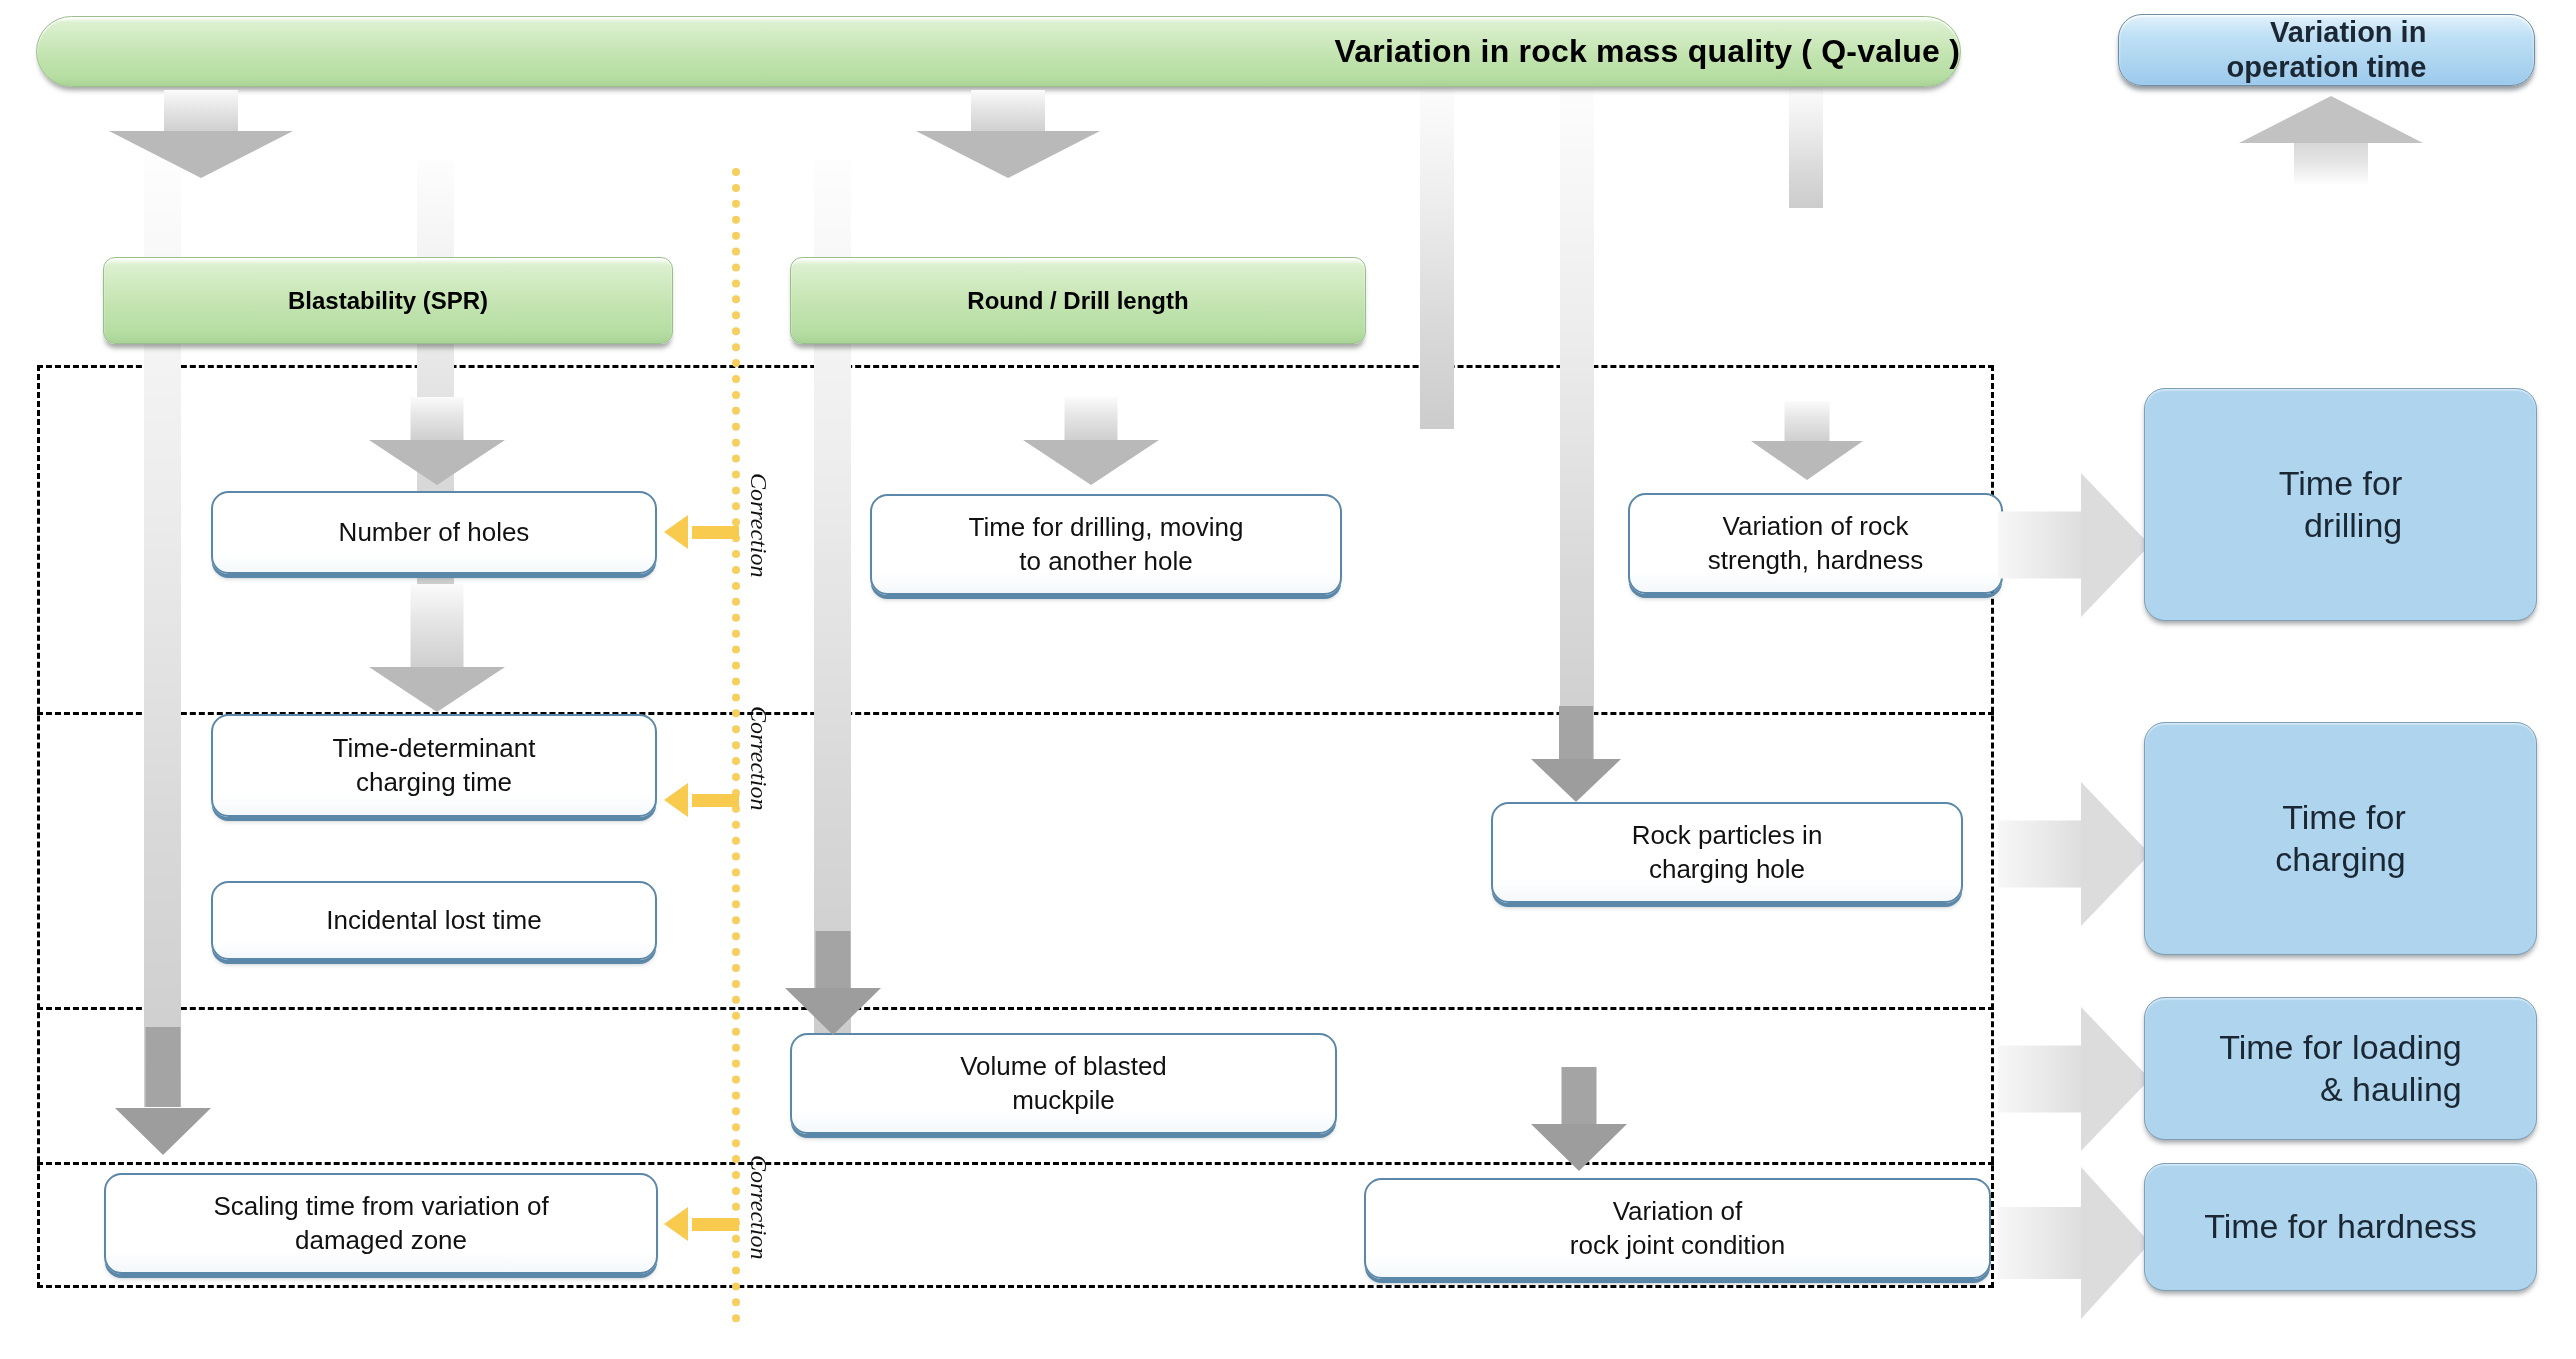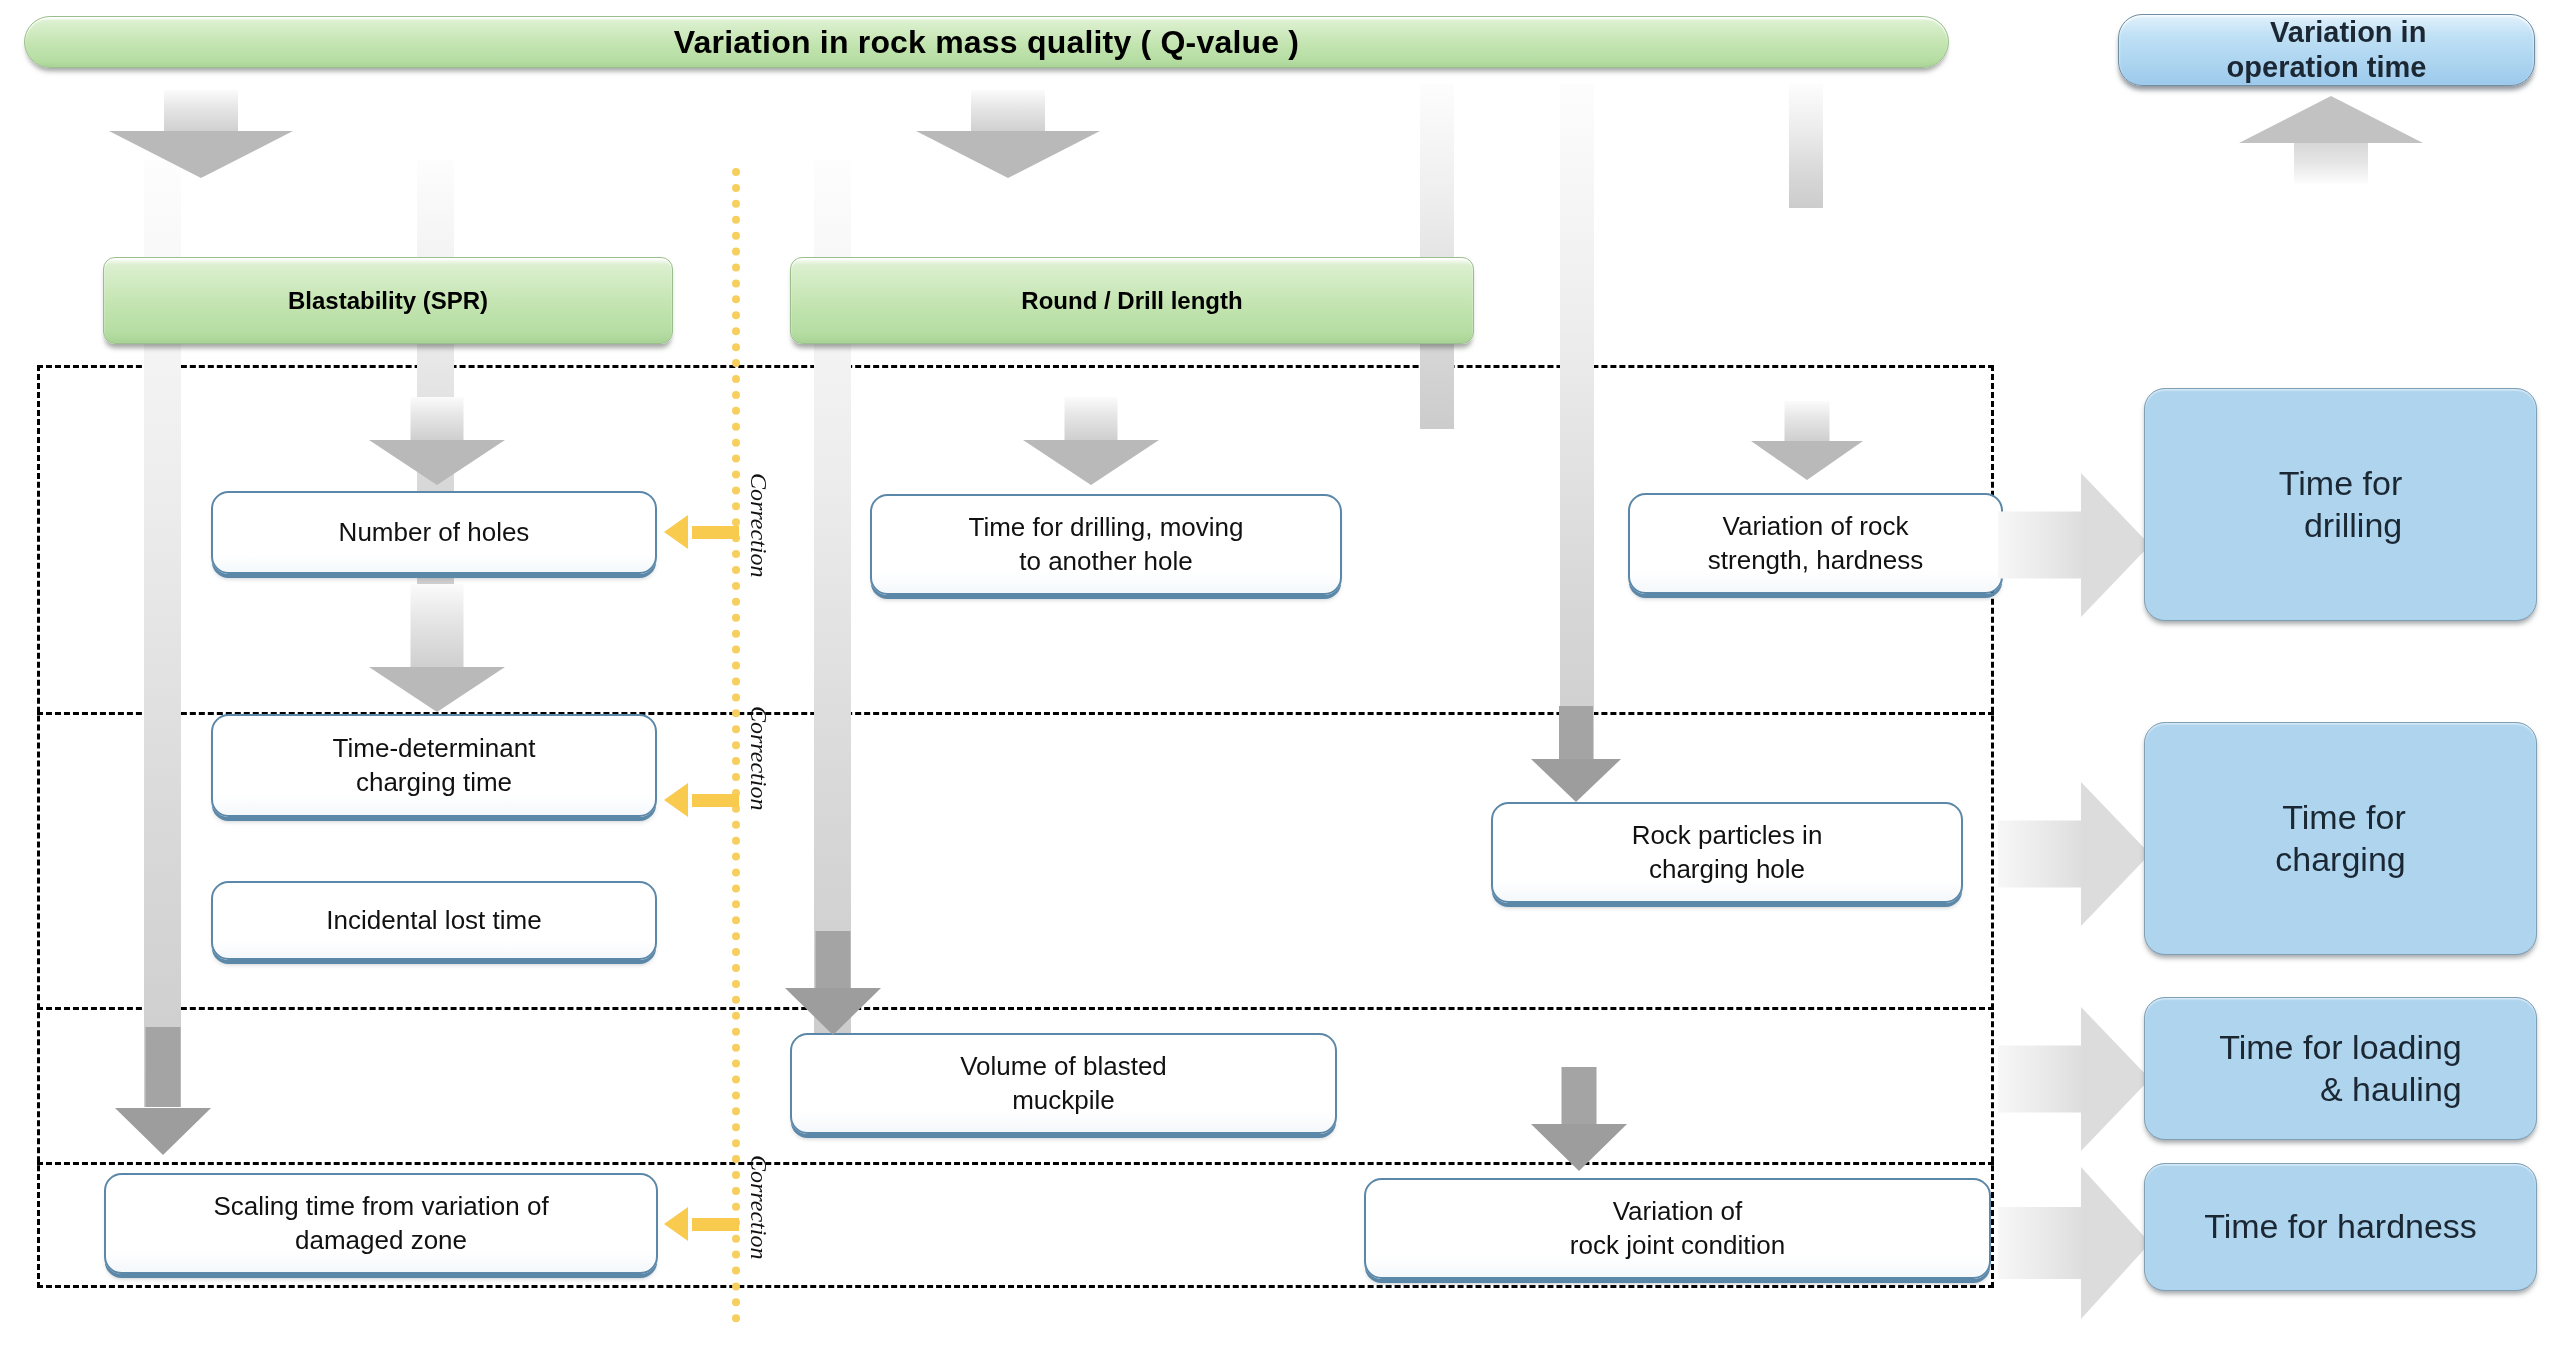--- a/index.html
+++ b/index.html
@@ -174,21 +174,21 @@
   <div class="shaft" style="left:417px;top:160px;width:37px;height:449px;"></div>
 
   <div class="shaft" style="left:814px;top:160px;width:37px;height:882px;"></div>
 
   <div class="shaft" style="left:1420px;top:84px;width:34px;height:345px;"></div>
 
   <div class="shaft" style="left:1560px;top:84px;width:34px;height:698px;"></div>
 
   <div class="shaft" style="left:1789px;top:84px;width:34px;height:124px;"></div>
 
-  <div class="green-box green-title" style="left:24px;top:16px;width:1925px;height:52px;">
+  <div class="green-box green-title" style="left:36px;top:16px;width:1925px;height:71px;justify-content:flex-end;">
     <span>Variation in rock mass quality ( Q-value )</span>
   </div>
 
   <div class="blue-box blue-top" style="left:2118px;top:14.4px;width:417px;height:72px;">
     <span class="nl">Variation in<br>operation time</span>
   </div>
 
   <div class="uArrow" style="left:2238px;top:96px;width:185px;height:88px;">
     <div class="stem" style="width:74px;height:47px;"></div>
     <div class="head" style="border-left-width:92px;border-right-width:92px;border-bottom-width:47px;"></div>
@@ -201,21 +201,21 @@
 
   <div class="vArrow" style="left:915px;top:90px;width:185px;height:88px;">
     <div class="stem" style="width:74px;height:42px;"></div>
     <div class="head" style="border-left-width:92px;border-right-width:92px;border-top-width:47px;"></div>
   </div>
 
   <div class="green-box green-sub" style="left:103px;top:257px;width:570px;height:87px;">
     <span>Blastability (SPR)</span>
   </div>
 
-  <div class="green-box green-sub" style="left:790px;top:257px;width:684px;height:87px;">
+  <div class="green-box green-sub" style="left:790px;top:257px;width:576px;height:87px;">
     <span>Round / Drill length</span>
   </div>
 
   <div class="vArrow" style="left:369px;top:397px;width:136px;height:88px;">
     <div class="stem" style="width:53px;height:43px;"></div>
     <div class="head" style="border-left-width:68px;border-right-width:68px;border-top-width:45px;"></div>
   </div>
 
   <div class="white-box" style="left:211px;top:491px;width:446px;height:83px;">
     <span class="nl">Number of holes</span>

